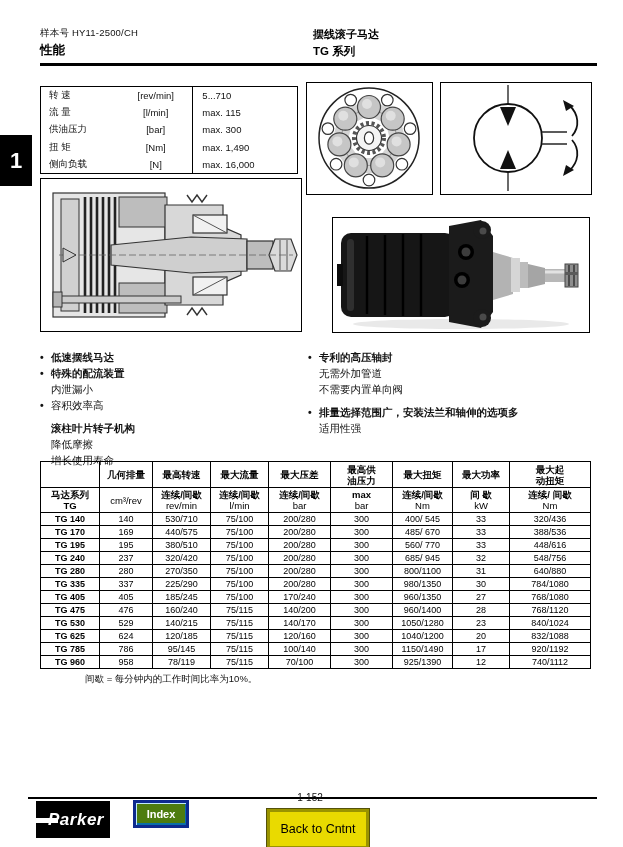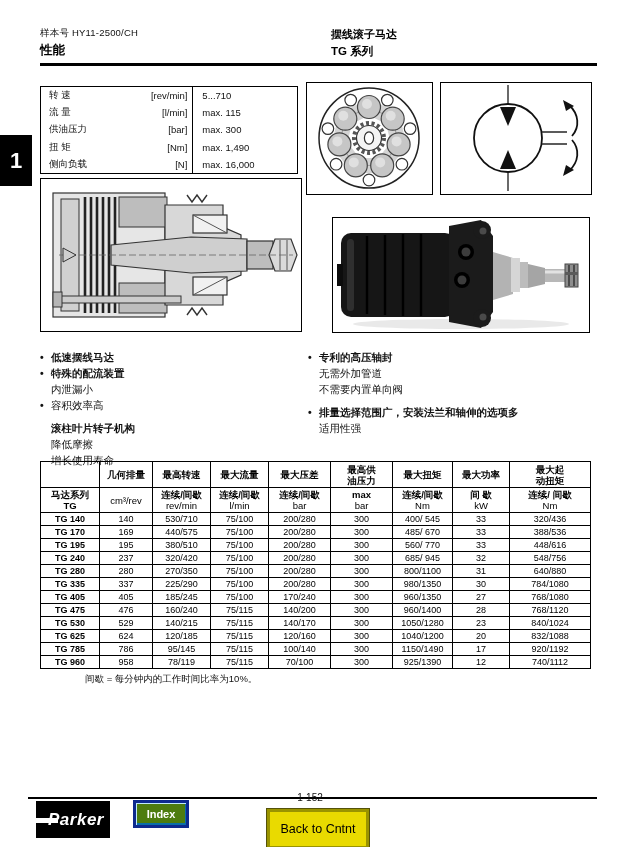--- a/index.html
+++ b/index.html
@@ -2,37 +2,37 @@
 <html><head>
 <meta charset="utf-8">
 <style>
   * { margin:0; padding:0; box-sizing:border-box; }
   html,body { background:#9b9b9b; }
   body { font-family:"Liberation Sans", sans-serif; }
   .page { position:relative; width:623px; height:847px; background:#ffffff; margin:0 auto; overflow:hidden; }
 
   
   .hdr-left  { position:absolute; left:40px; top:27px; }
-  .hdr-right { position:absolute; left:331px; top:27px; }
+  .hdr-right { position:absolute; left:313px; top:27px; }
   .hdr-small { font-size:9.5px; color:#111; letter-spacing:.2px; }
   .hdr-big   { font-size:12.5px; font-weight:bold; color:#000; margin-top:2px; }
   .hdr-line1 { font-size:11px; font-weight:bold; color:#000; }
   .hdr-line2 { font-size:11.5px; font-weight:bold; color:#000; margin-top:2px; }
   .rule-thick { position:absolute; left:40px; top:63px; width:557px; height:3px; background:#000; }
 
   
   .chap-tab { position:absolute; left:0; top:135px; width:32px; height:51px; background:#000;
               color:#fff; font-size:22px; font-weight:bold; display:flex; align-items:center; justify-content:center; }
 
   
   .spec-box { position:absolute; left:40px; top:86px; width:258px; height:88px; border:1.5px solid #000; }
   .spec-table { width:100%; height:100%; border-collapse:collapse; }
   .spec-table td { font-size:9.5px; color:#111; vertical-align:middle; padding:0 4px; }
   .spec-table td.sl { padding-left:8px; }
-  .spec-table td.su { text-align:right; border-right:1.5px solid #000; padding-right:5px; }
+  .spec-table td.su { text-align:center; border-right:1.5px solid #000; padding-right:5px; }
   .spec-table td.sv { padding-left:9px; }
 
   
   .figbox { position:absolute; border:1.5px solid #000; background:#fff; }
   #gerotor-box   { left:306px; top:82px;  width:127px; height:113px; }
   #symbol-box    { left:440px; top:82px;  width:152px; height:113px; }
   #xsection-box  { left:40px;  top:178px; width:262px; height:154px; }
   #photo-box     { left:332px; top:217px; width:258px; height:116px; }
   .figbox svg { display:block; }
 

